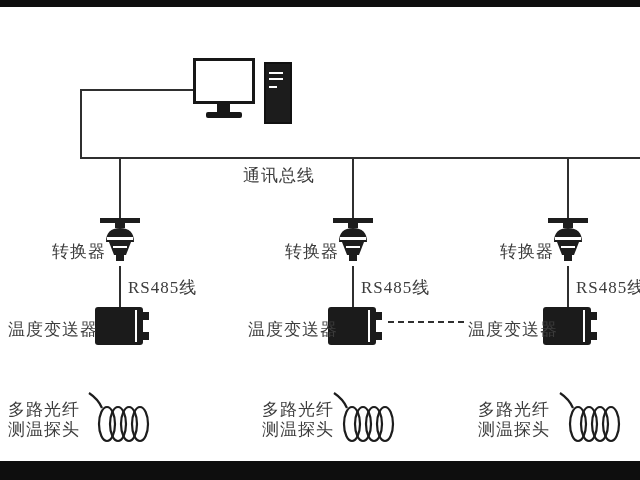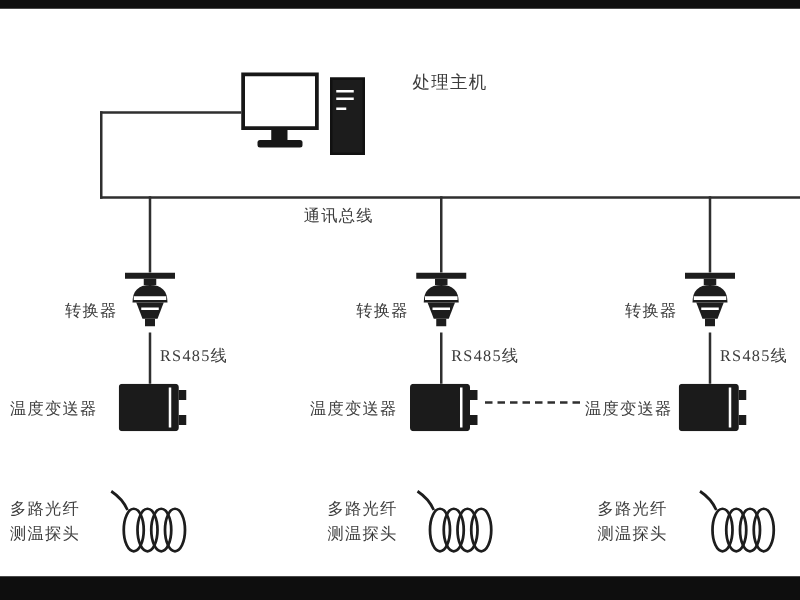--- a/index.html
+++ b/index.html
@@ -9,21 +9,21 @@
     color:#3a3a3a;overflow:hidden;
   }
   .bar{position:absolute;left:0;width:640px;background:#0e0e0e;}
   .bar.top{top:0;height:7px;}
   .bar.bottom{top:461px;height:19px;}
 
   .hline{position:absolute;height:2px;background:#2f2f2f;}
   .vline{position:absolute;width:2px;background:#2f2f2f;}
   .dashed{position:absolute;border-top:2px dashed #2f2f2f;height:0;}
 
-  .label{position:absolute;font-size:13px;letter-spacing:1px;white-space:nowrap;color:#3c3c3c;}
+  .label{position:absolute;font-size:17px;letter-spacing:1px;white-space:nowrap;color:#3c3c3c;}
   .label.big{font-size:14px;line-height:22px;}
 
   
   .monitor{position:absolute;left:193px;top:58px;width:56px;height:40px;
     border:3px solid #171717;background:#fff;}
   .monitor-neck{position:absolute;left:217px;top:104px;width:13px;height:8px;background:#171717;}
   .monitor-base{position:absolute;left:206px;top:112px;width:36px;height:6px;background:#171717;border-radius:2px;}
   .tower{position:absolute;left:264px;top:62px;width:24px;height:58px;
     background:#1c1c1c;border:2px solid #111;}
   .tower .slot{position:absolute;left:3px;width:14px;height:2px;background:#fff;}
@@ -39,21 +39,20 @@
   <div class="bar bottom"></div>
 
   <div class="monitor"></div>
   <div class="monitor-neck"></div>
   <div class="monitor-base"></div>
   <div class="tower">
     <div class="slot" style="top:8px"></div>
     <div class="slot" style="top:14px"></div>
     <div class="slot" style="top:22px;width:8px"></div>
   </div>
-  <div class="label big" style="left:330px;top:56px">处理主机</div>
 
   <div class="hline" style="left:80px;top:89px;width:113px"></div>
   <div class="vline" style="left:80px;top:89px;height:70px"></div>
 
   <div class="hline" style="left:80px;top:157px;width:560px"></div>
   <div class="label" style="left:243px;top:164px">通讯总线</div>
 
   <div class="vline" style="left:119px;top:157px;height:61px"></div>
   <div class="icon" style="left:98px;top:218px">
     <svg width="44" height="48" viewBox="0 0 44 48">

